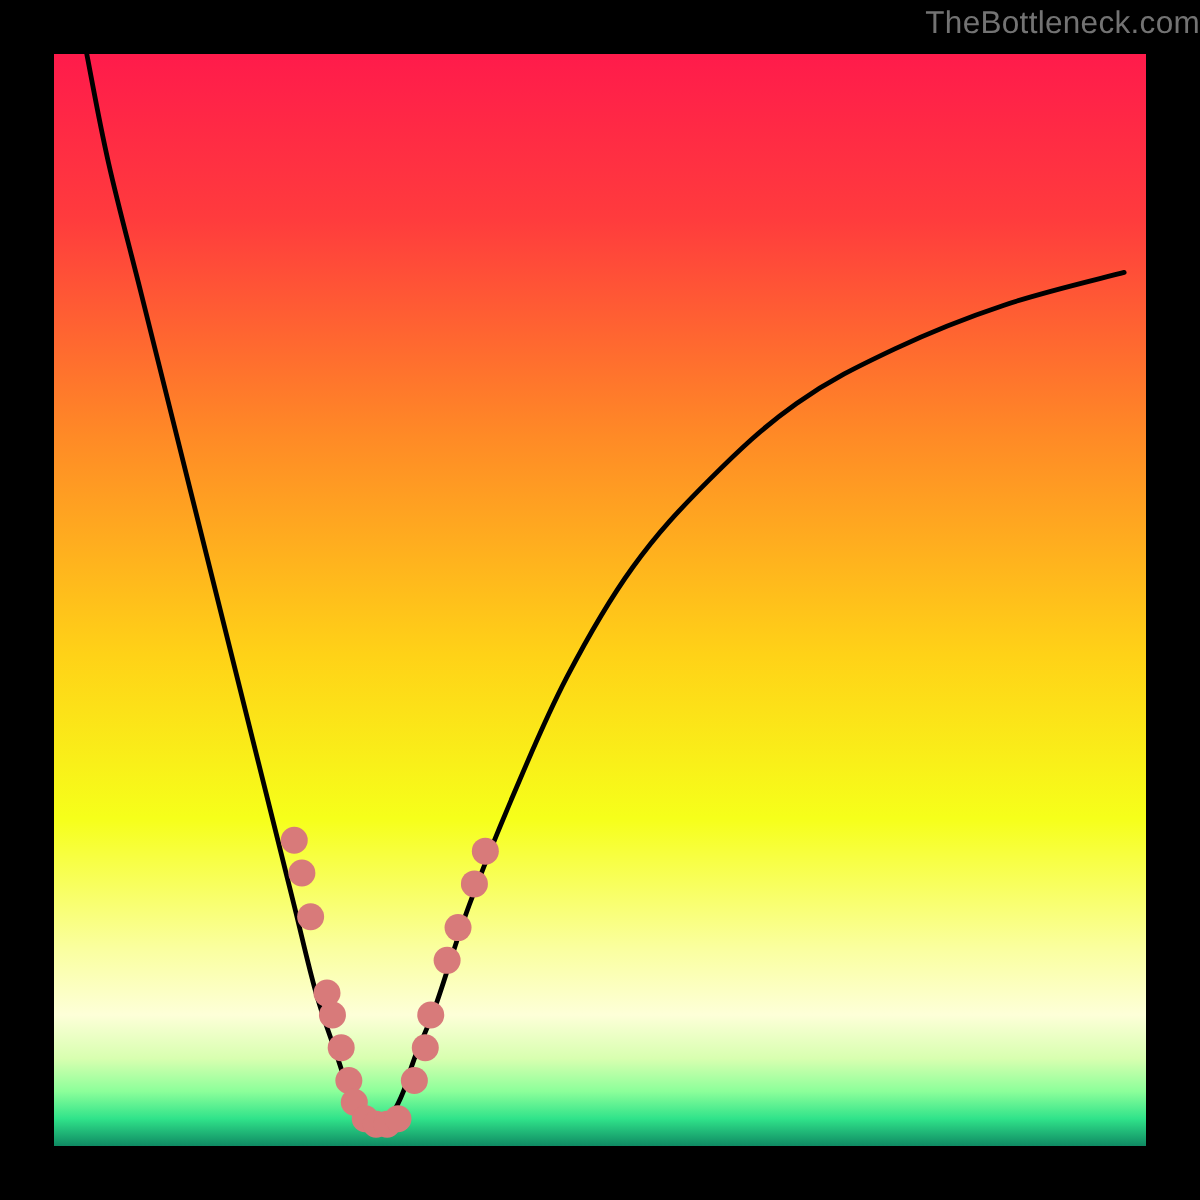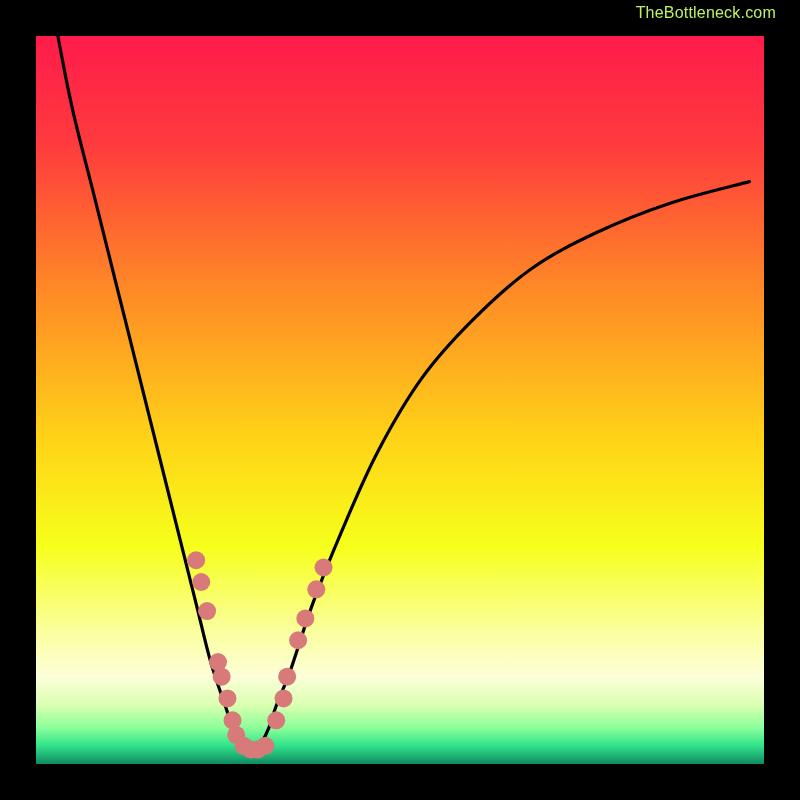--- a/index.html
+++ b/index.html
@@ -13,24 +13,24 @@
   }
   .stage {
     position: relative;
     width: 800px;
     height: 800px;
     background: #000;
   }
   .watermark {
     position: absolute;
     top: 4px;
-    right: 24px;
-    font-size: 16px;
+    right: 0;
+    font-size: 21px;
     font-weight: 500;
-    color: #bef264;
+    color: #737373;
     letter-spacing: 0.2px;
     z-index: 20;
   }
   svg.plot {
     position: absolute;
     left: 0;
     top: 0;
     width: 800px;
     height: 800px;
   }

